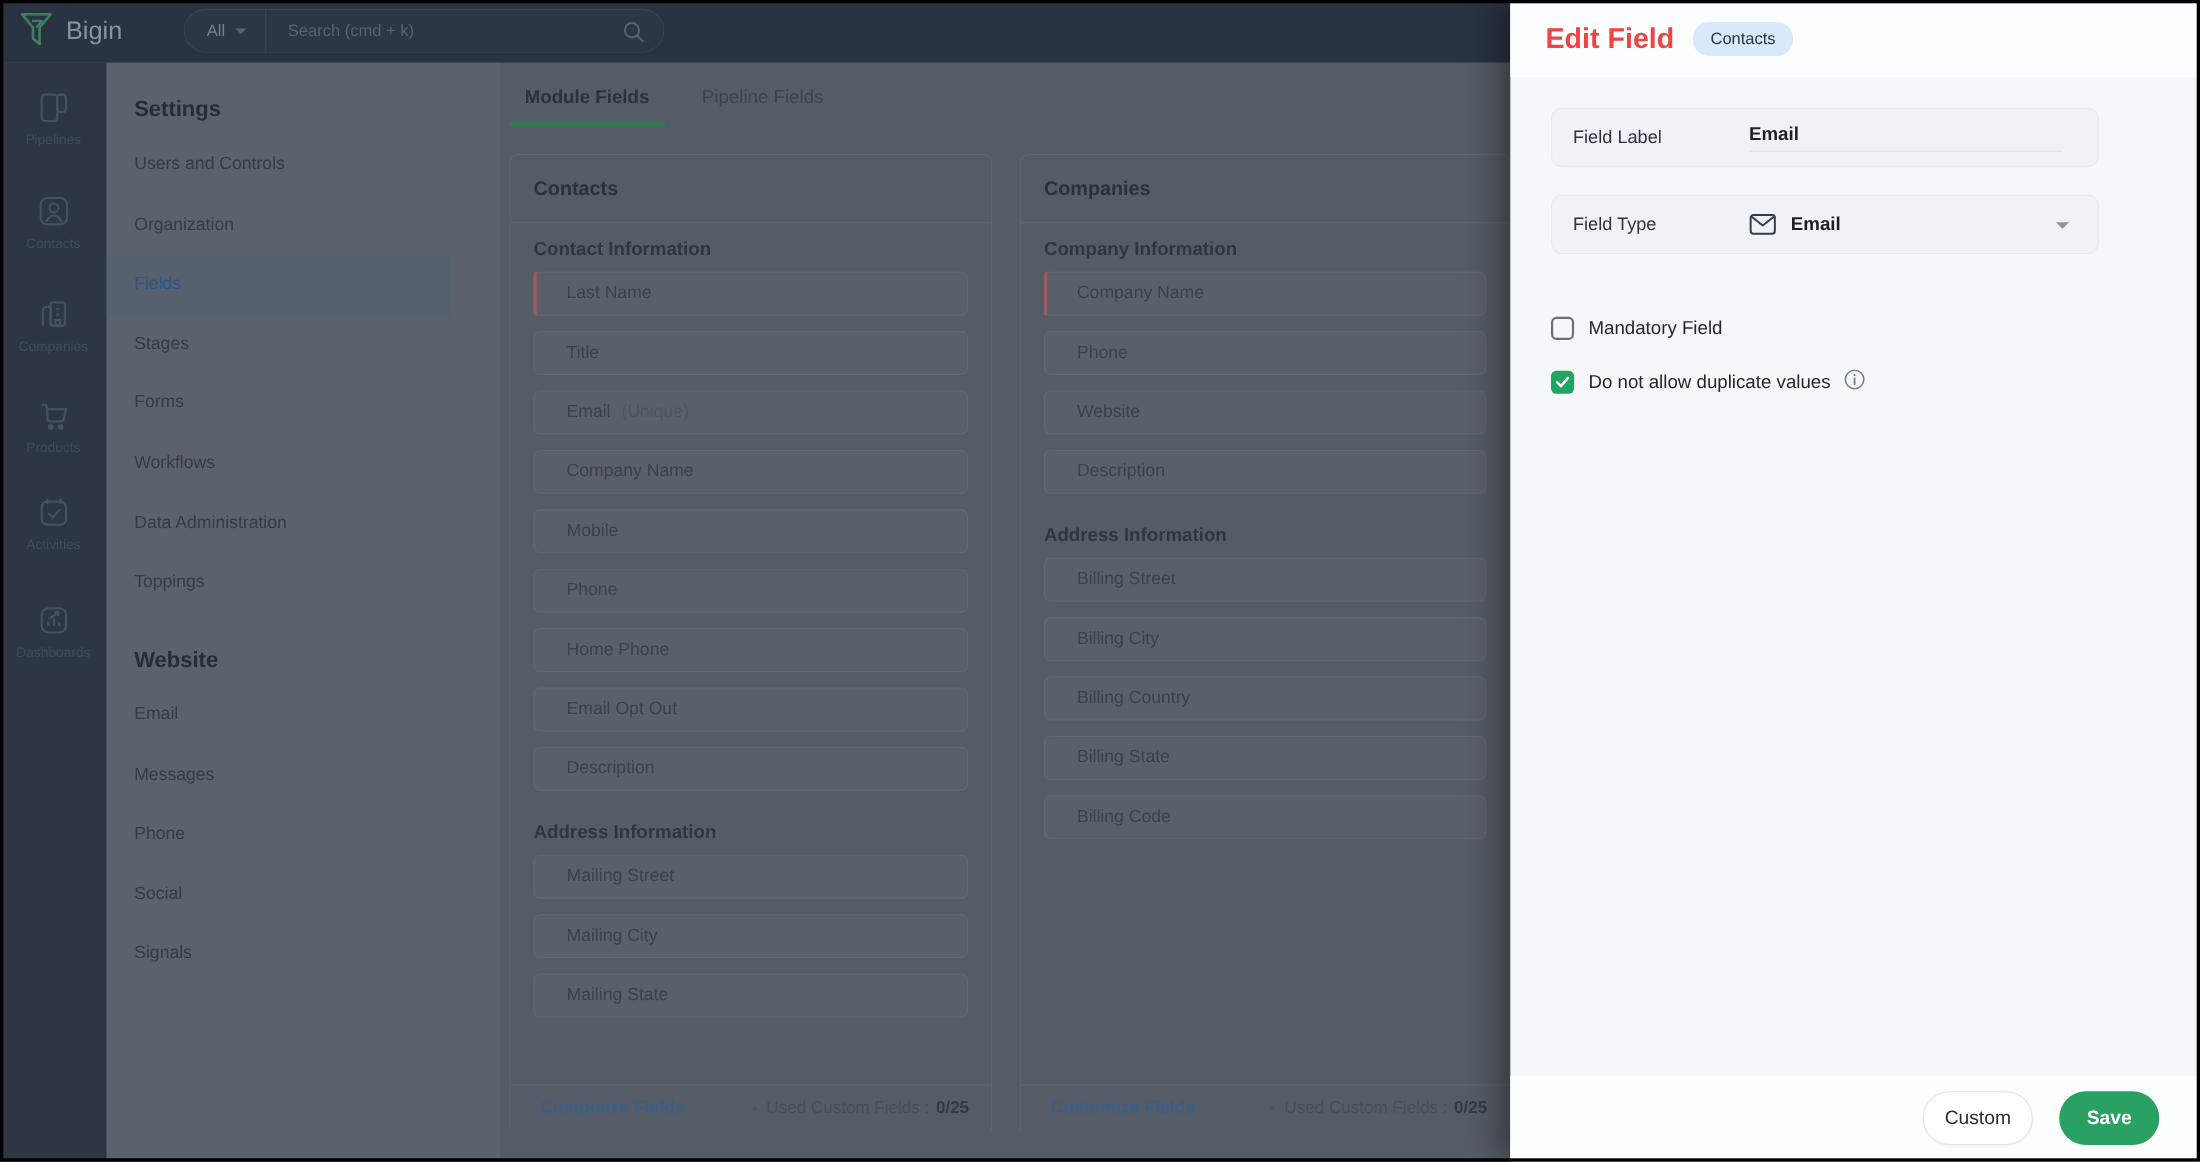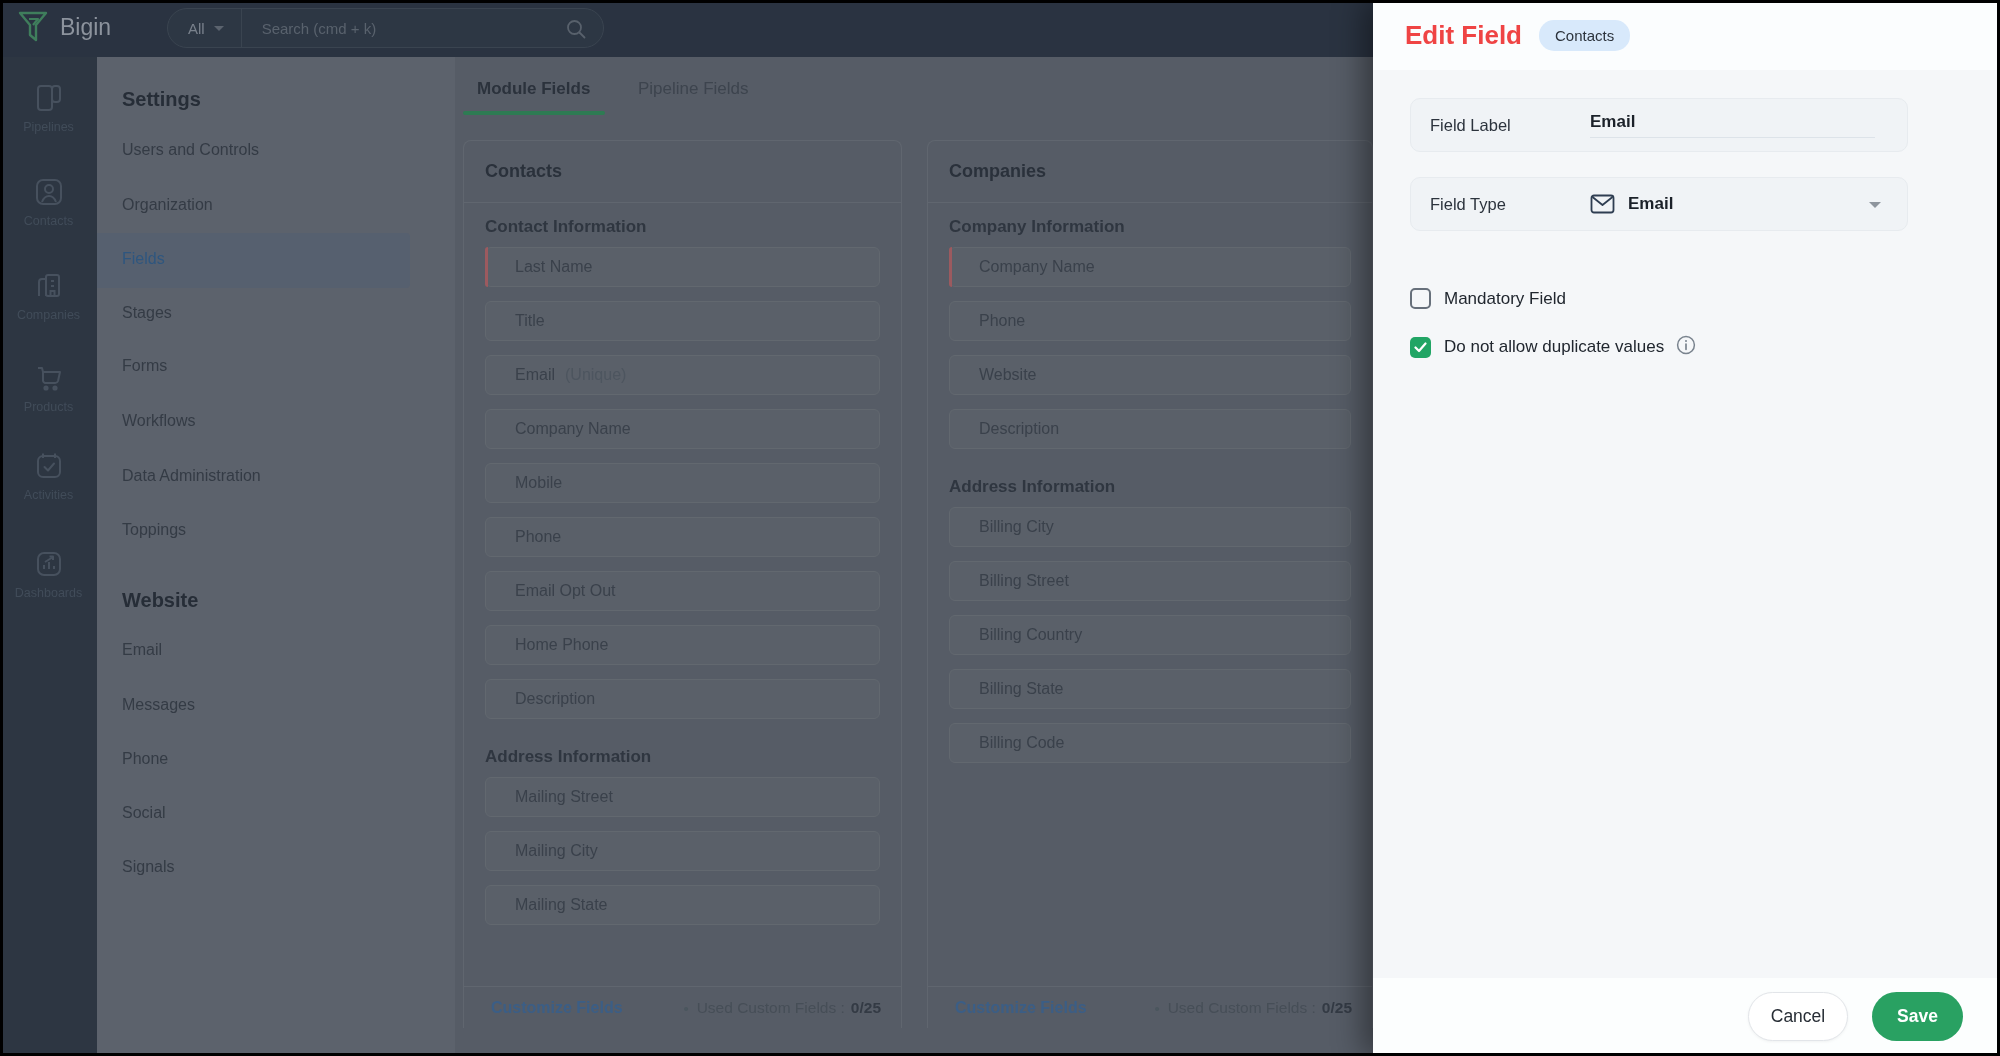--- a/index.html
+++ b/index.html
@@ -205,24 +205,24 @@
       <div class="fcard">
           <span>Company Name</span>
         </div>
       <div class="fcard">
           <span>Mobile</span>
         </div>
       <div class="fcard">
           <span>Phone</span>
         </div>
       <div class="fcard">
+          <span>Home Phone</span>
+        </div>
+      <div class="fcard">
           <span>Email Opt Out</span>
-        </div>
-      <div class="fcard">
-          <span>Home Phone</span>
         </div>
       <div class="fcard">
           <span>Description</span>
         </div>
       <div class="section-heading address">Address Information</div>
       <div class="fcard">
           <span>Mailing Street</span>
         </div>
       <div class="fcard">
           <span>Mailing City</span>
@@ -250,24 +250,24 @@
           <span>Phone</span>
         </div>
       <div class="fcard">
           <span>Website</span>
         </div>
       <div class="fcard">
           <span>Description</span>
         </div>
       <div class="section-heading address">Address Information</div>
       <div class="fcard">
+          <span>Billing Street</span>
+        </div>
+      <div class="fcard">
           <span>Billing City</span>
-        </div>
-      <div class="fcard">
-          <span>Billing Street</span>
         </div>
       <div class="fcard">
           <span>Billing Country</span>
         </div>
       <div class="fcard">
           <span>Billing State</span>
         </div>
       <div class="fcard">
           <span>Billing Code</span>
         </div>
@@ -320,19 +320,19 @@
       <span class="info">
         <svg width="20" height="20" viewBox="0 0 20 20" fill="none">
           <circle cx="10" cy="10" r="8.4" stroke="#79838e" stroke-width="1.5"></circle>
           <circle cx="10" cy="6" r="1" fill="#79838e"></circle>
           <line x1="10" y1="9" x2="10" y2="14.3" stroke="#79838e" stroke-width="1.7" stroke-linecap="round"></line>
         </svg>
       </span>
     </div>
 
     <div class="mfoot">
-      <div class="btn cancel">Cancel</div>
+      <div class="btn cancel">Custom</div>
       <div class="btn save">Save</div>
     </div>
   </div>
 
   <div class="blackframe"></div>
 </div>
 
 </body></html>

